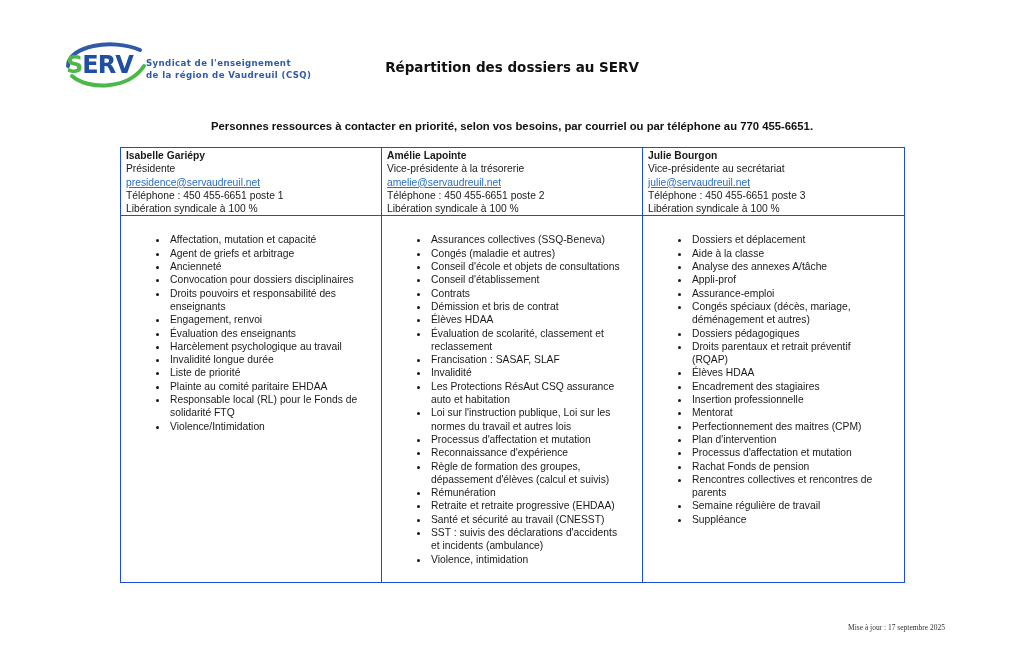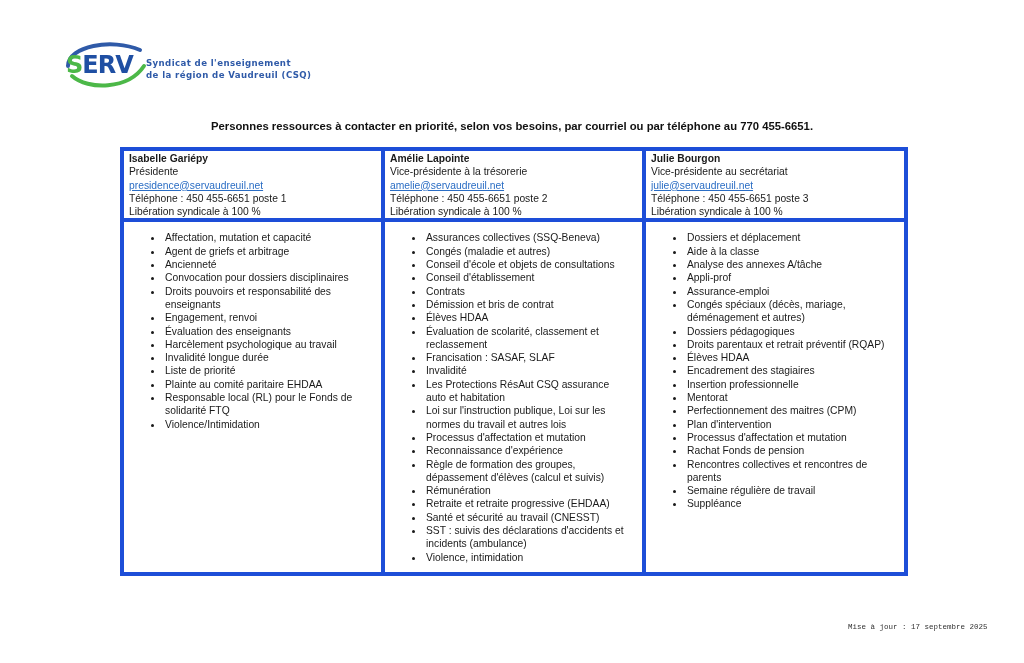--- a/index.html
+++ b/index.html
@@ -5,47 +5,48 @@
   html, body { margin: 0; padding: 0; }
   body {
     width: 1024px; height: 663px; background: #ffffff; position: relative; overflow: hidden;
     font-family: "Liberation Sans", sans-serif; color: #1a1a1a;
   }
   .logo { position: absolute; left: 62px; top: 36px; width: 86px; height: 54px; }
   .logo-sub { position: absolute; left: 146px; top: 58px; font-family: "DejaVu Sans", sans-serif; font-size: 8.6px; line-height: 11.5px; color: #2f5aa8; font-weight: bold; letter-spacing: 0.4px; }
   .title { position: absolute; left: 0; width: 1024px; top: 58px; text-align: center; font-family: "DejaVu Sans", sans-serif; font-weight: bold; font-size: 13.5px; line-height: 19px; color: #111; }
   .subtitle { position: absolute; left: 0; width: 1024px; top: 120px; text-align: center; font-family: "Liberation Sans", sans-serif; font-weight: bold; font-size: 11.3px; color: #111; }
   table.grid { position: absolute; left: 120px; top: 147px; width: 784px; height: 422px; border-collapse: collapse; table-layout: fixed; }
-  table.grid td { border: 4px solid #1d4ed8; vertical-align: top; font-size: 10.3px; line-height: 13.3px; padding: 1px 4px 0 5px; }
+  table.grid td { border: 1px solid #1d4ed8; vertical-align: top; font-size: 10.3px; line-height: 13.3px; padding: 1px 4px 0 5px; }
   table.grid tr.head td { height: 64px; }
   .name { font-weight: bold; }
   .email { color: #2a6dc4; text-decoration: underline; }
-  ul.topics { margin: 8px; padding: 0 0 0 26px; list-style: disc; }
+  ul.topics { margin: 16px; padding: 0 0 0 26px; list-style: disc; }
   ul.topics li { margin: 0; padding-left: 2px; }
   ul.topics li::marker { font-size: 9px; }
-  .footer { position: absolute; left: 848px; top: 623px; font-family: Liberation Mono, monospace; font-size: 7.5px; color: #333; }
+  .footer { position: absolute; left: 848px; top: 623px; font-family: Liberation Serif, serif; font-size: 7.5px; color: #333; }
 </style>
 </head>
 <body>
 
 <div class="logo">
   <svg width="86" height="54" viewBox="0 0 86 54">
     <path d="M6 30 C 6 10, 50 2, 78 14" stroke="#2f5aa8" stroke-width="4" fill="none" stroke-linecap="round"></path>
     <path d="M10 40 C 26 54, 66 54, 82 30" stroke="#4cb848" stroke-width="4" fill="none" stroke-linecap="round"></path>
     <text x="4" y="37" font-family="DejaVu Sans, sans-serif" font-weight="bold" font-size="24" fill="#1f4fa3" letter-spacing="-1">
       <tspan fill="#4cb848">S</tspan><tspan>ERV</tspan>
     </text>
   </svg>
 </div>
 <div class="logo-sub">
   <div>Syndicat de l'enseignement</div>
   <div>de la région de Vaudreuil (CSQ)</div>
 </div>
 
 <div class="title">
+  <div>Répartition des dossiers au SERV</div>
 </div>
 
 <div class="subtitle">Personnes ressources à contacter en priorité, selon vos besoins, par courriel ou par téléphone au 770 455-6651.</div>
 
 <table class="grid">
   <colgroup>
       <col style="width:261px">
       <col style="width:261px">
       <col style="width:262px">
     </colgroup>

